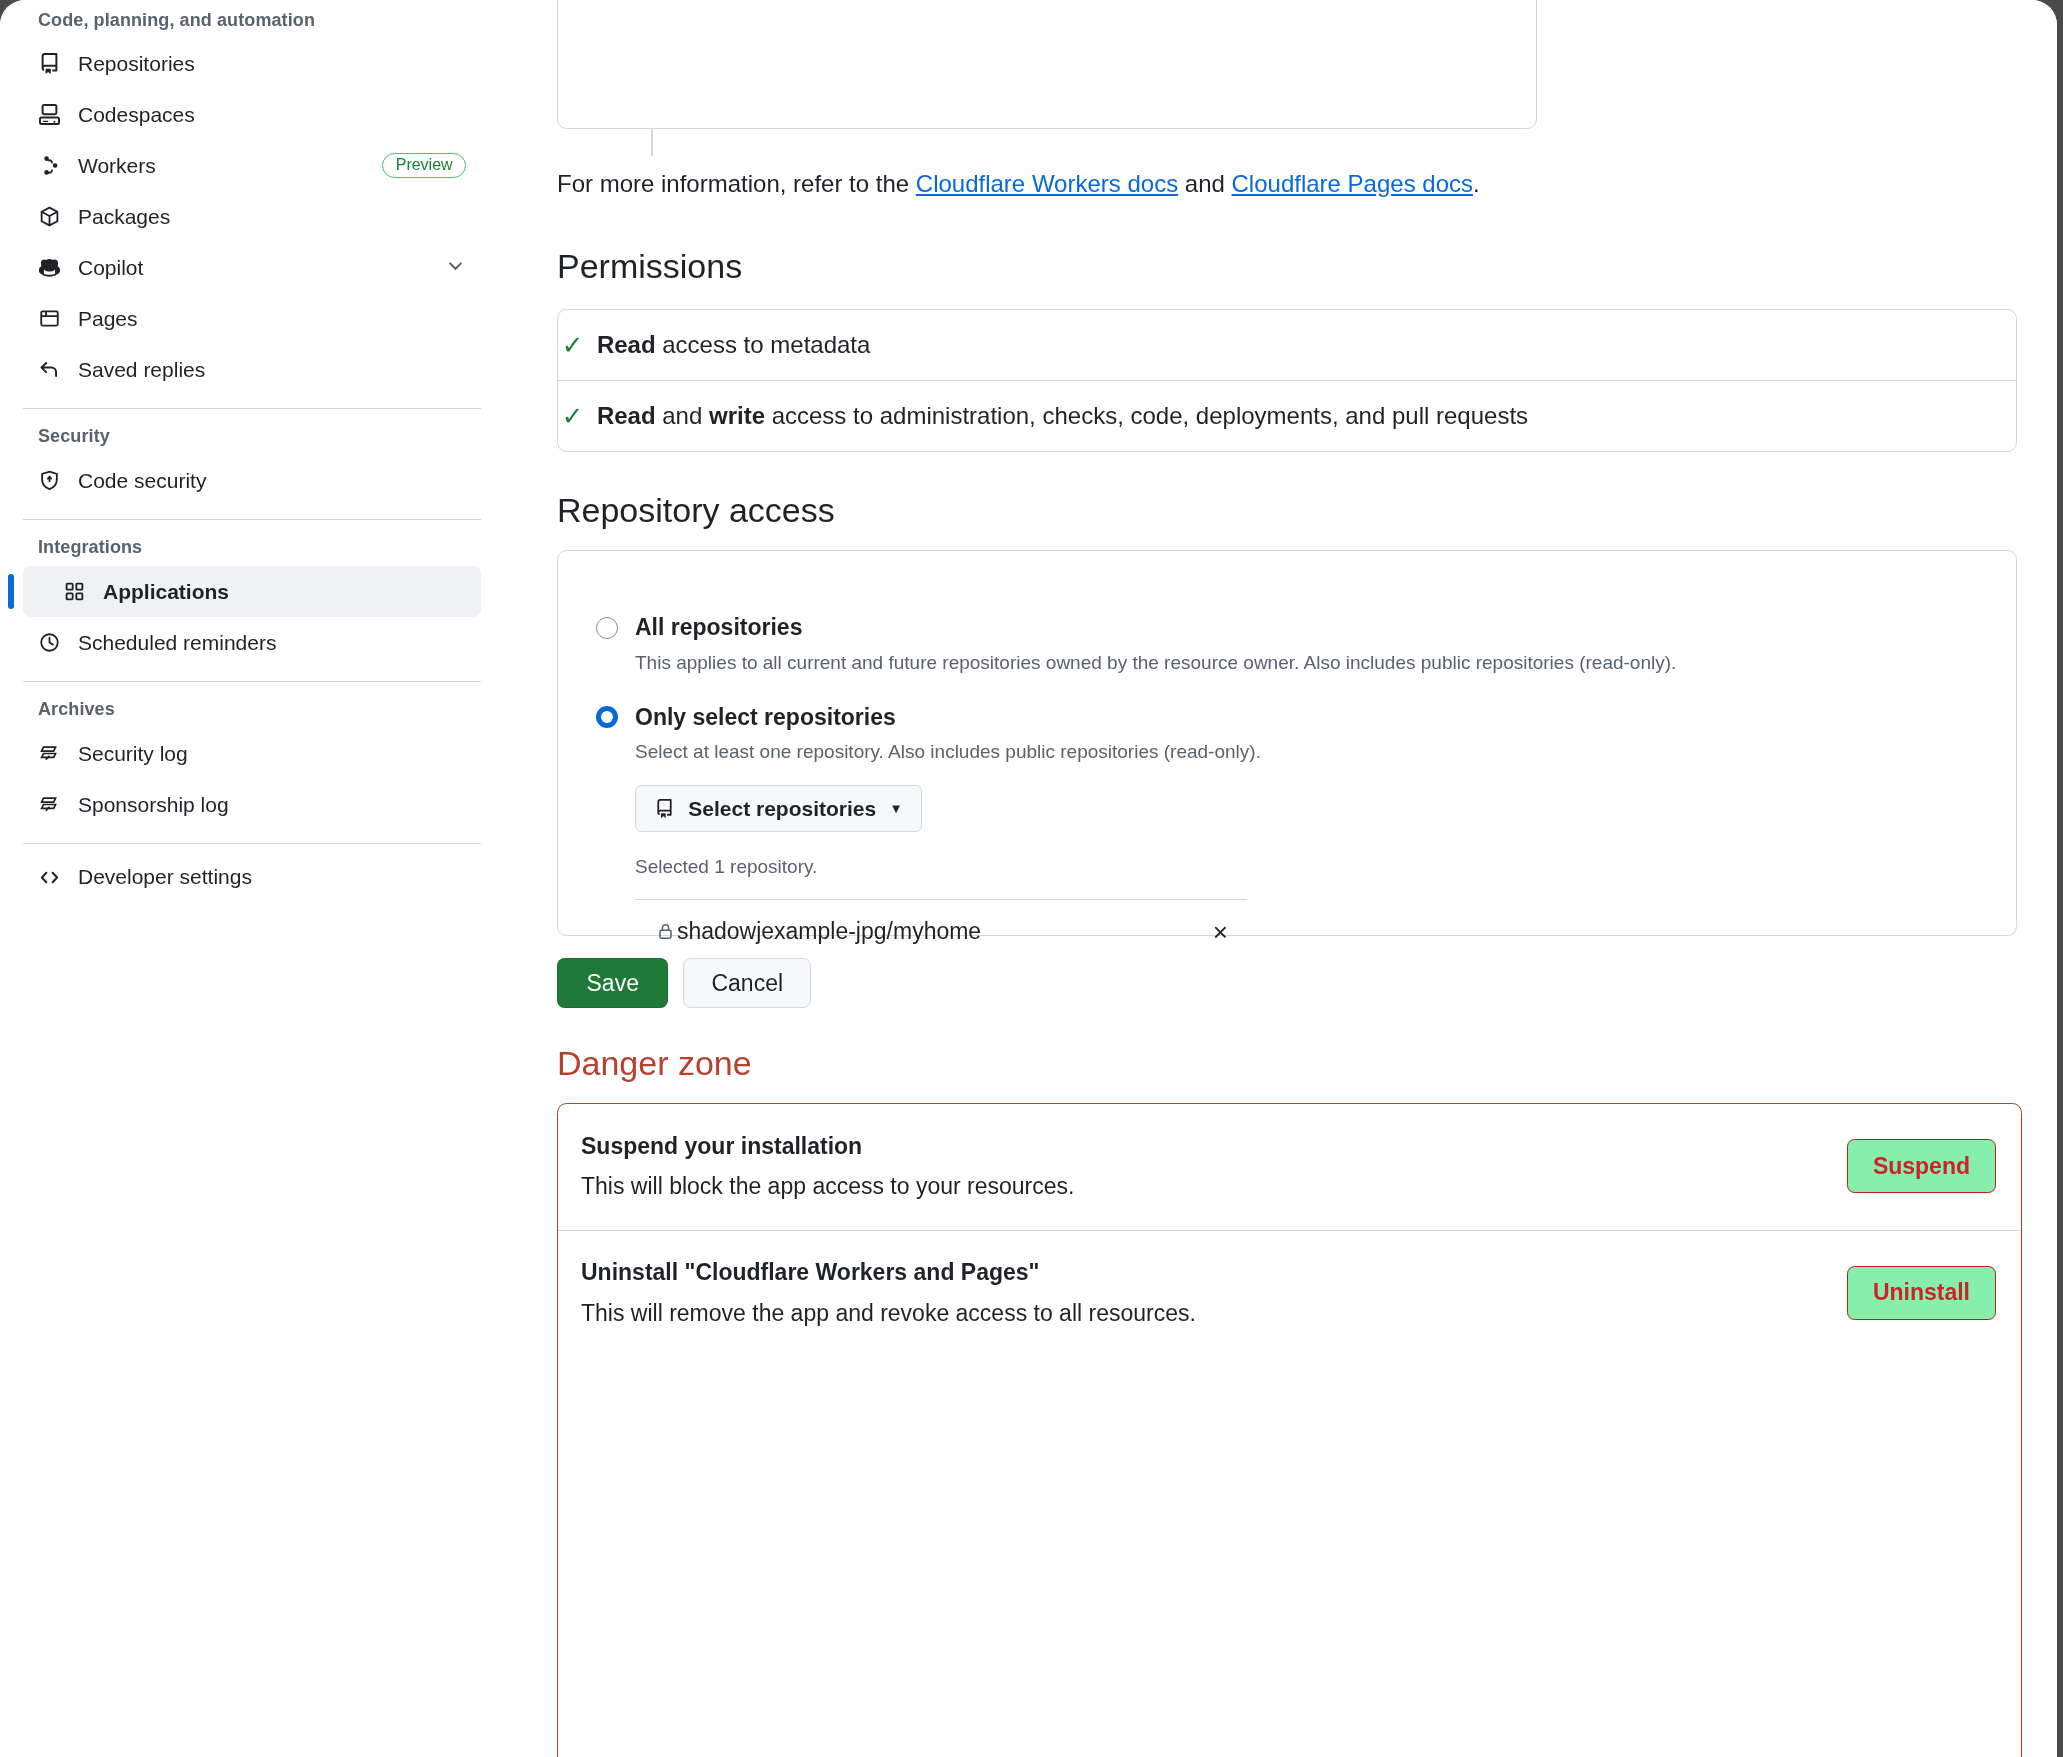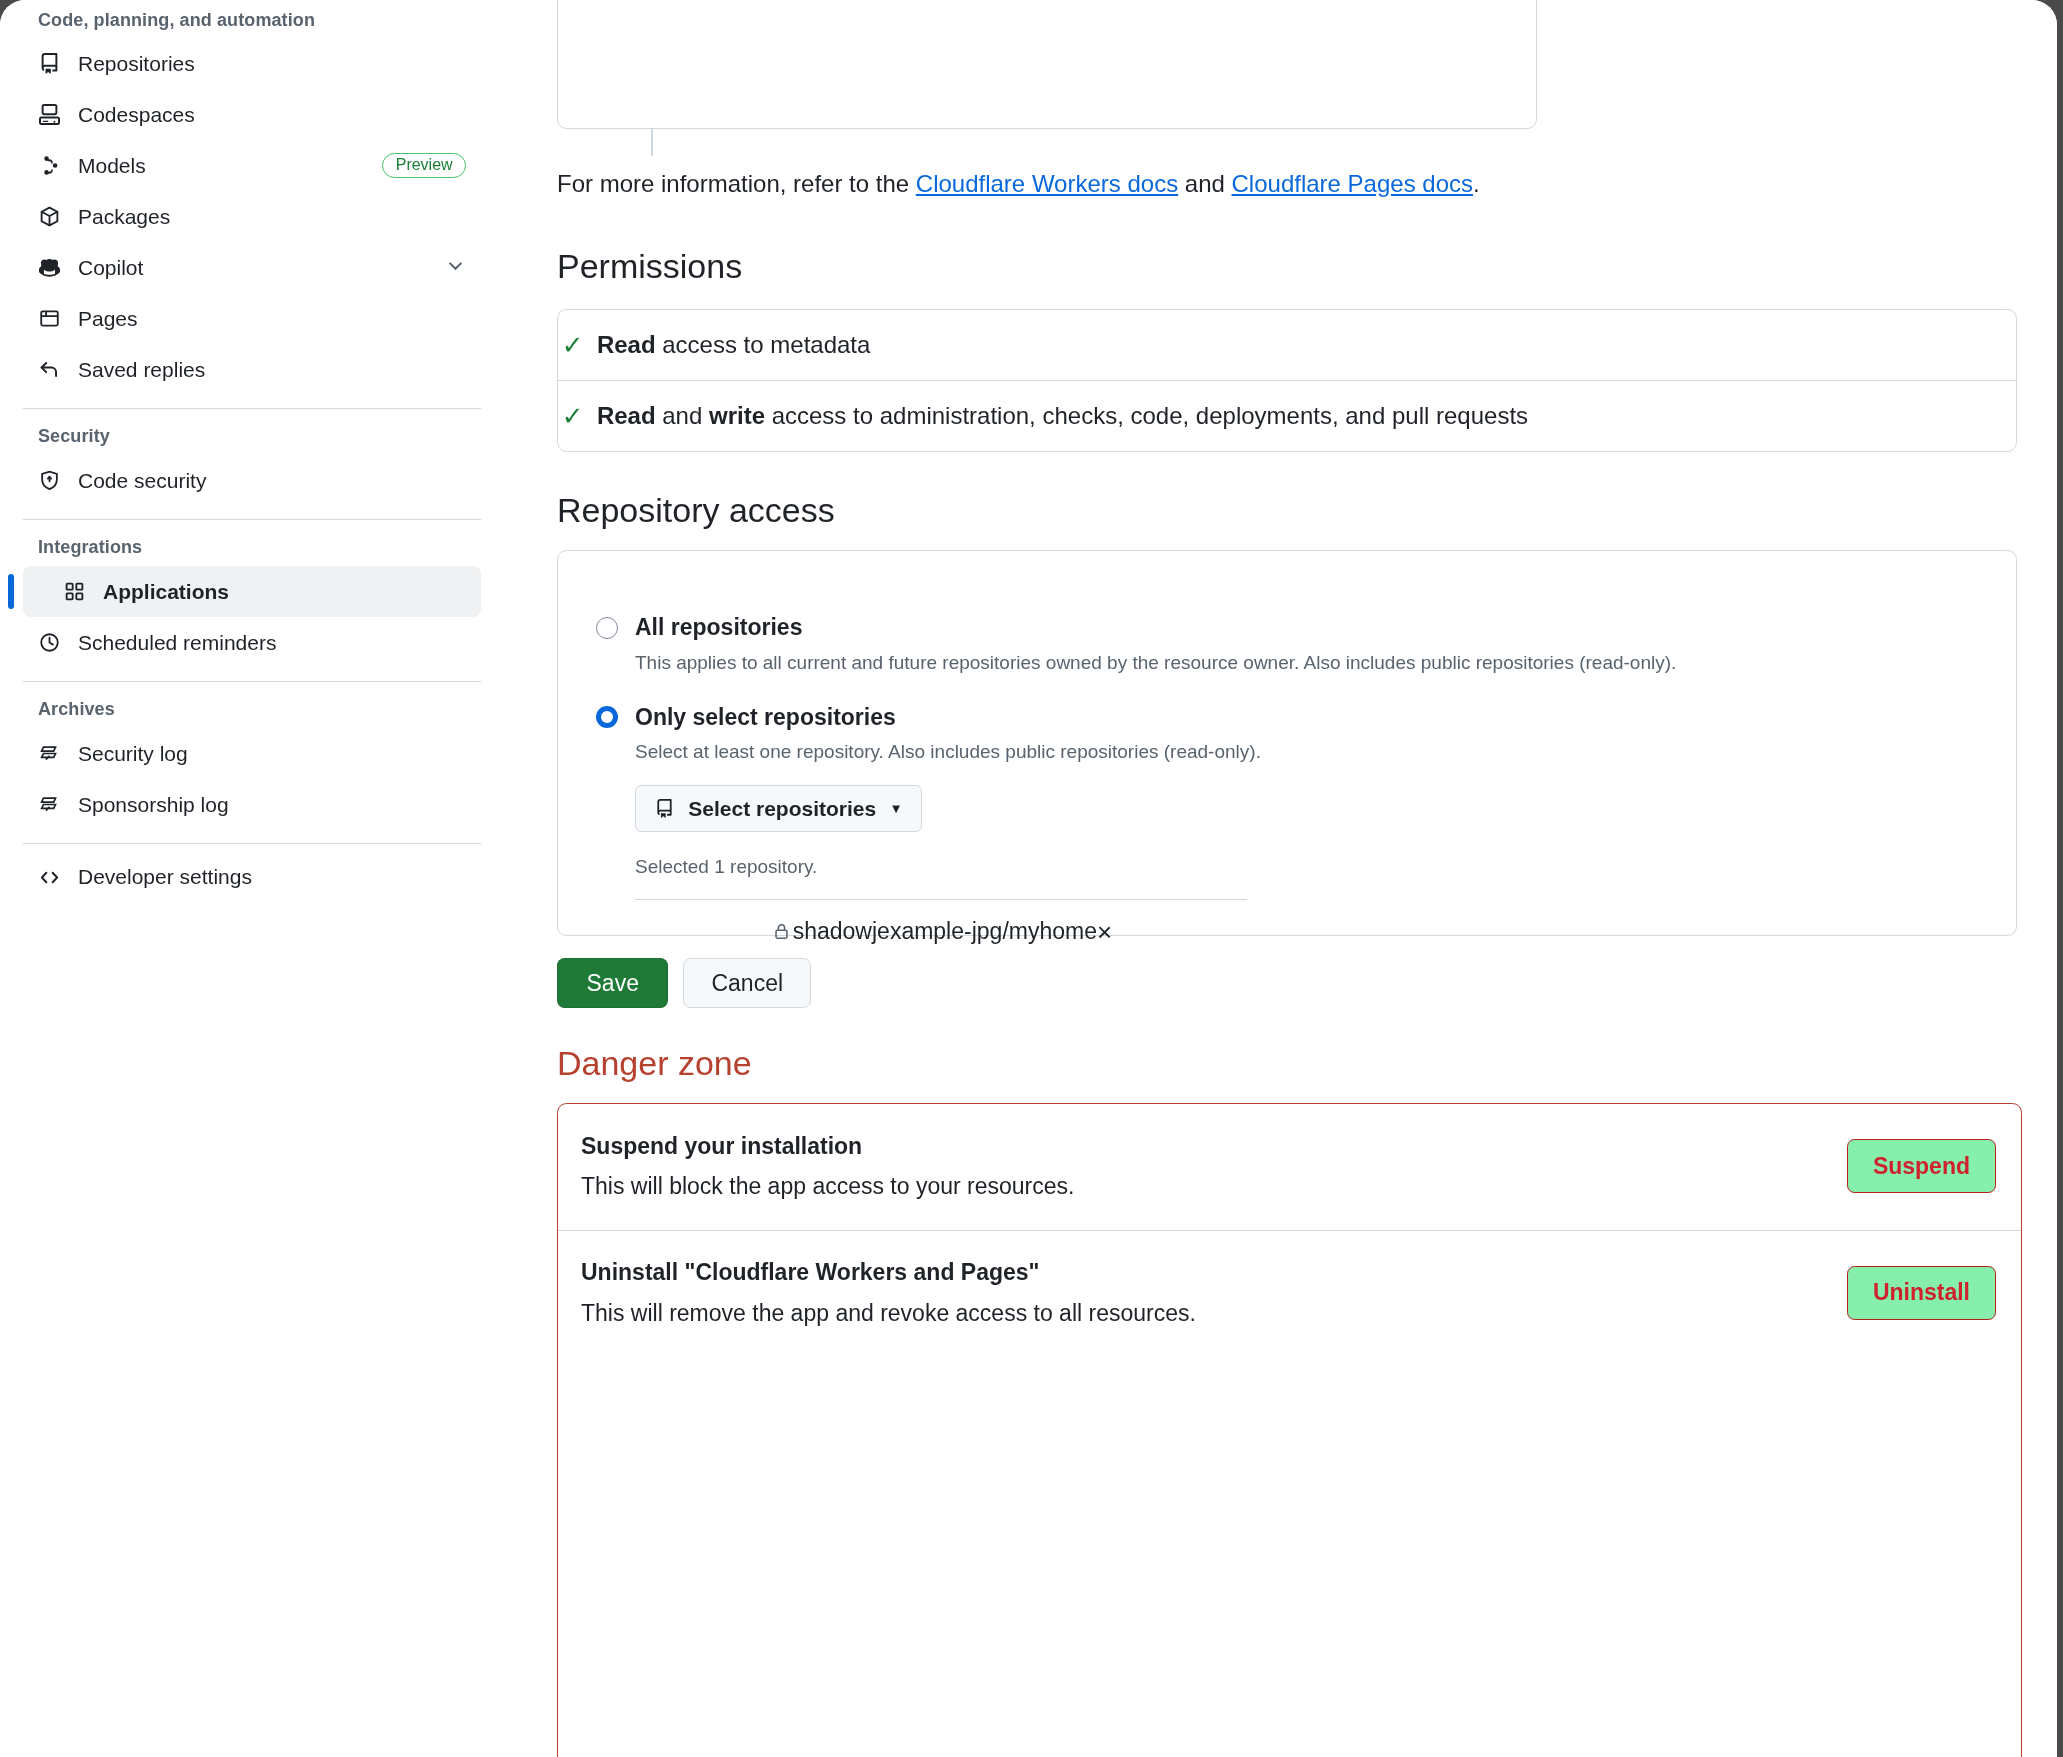--- a/index.html
+++ b/index.html
@@ -207,21 +207,21 @@
     margin: 24px 0 0 39px;
   }
   .repo-chip-list {
     margin: 21px 0 0 39px;
     width: 612px;
     border-top: 1px solid #d1d9e0;
   }
   .repo-chip {
     display: flex;
     align-items: center;
-    justify-content: center;
+    justify-content: space-between;
     padding: 18px 19px 18px 21px;
     font-size: 23px;
     color: #1f2328;
   }
   .repo-chip .name { display: flex; align-items: center; gap: 0px; }
   .repo-chip .name b { font-weight: 400; }
   .lock-icon { color: #59636e; display: inline-flex; margin-right: 1.9px; }
   .remove-x { color: #1f2328; font-size: 26px; cursor: pointer; line-height: 1; }
 
   .actions {
@@ -324,21 +324,21 @@
       <span class="nav-label">Codespaces</span>
     </div>
 
     <div class="nav-item">
       <span class="nav-icon">
         <svg width="21" height="21" viewBox="0 0 16 16" fill="currentColor">
             <path d="M5.75 1a1.75 1.75 0 1 1 0 3.5 1.75 1.75 0 0 1 0-3.5Zm0 10.5a1.75 1.75 0 1 1 0 3.5 1.75 1.75 0 0 1 0-3.5Zm6.5-5.25a1.75 1.75 0 1 1 0 3.5 1.75 1.75 0 0 1 0-3.5Z"></path>
             <path d="M6.5 3.25h1.25A2.75 2.75 0 0 1 10.5 6v.5h-1.2V6c0-.69-.56-1.25-1.25-1.25H6.5Zm0 9.5h1.55c.69 0 1.25-.56 1.25-1.25v-.5h1.2v.5a2.75 2.75 0 0 1-2.75 2.75H6.5Z"></path>
           </svg>
       </span>
-      <span class="nav-label">Models</span>
+      <span class="nav-label">Workers</span>
       <span class="badge-preview">Preview</span>
     </div>
 
     <div class="nav-item">
       <span class="nav-icon">
         <svg width="21" height="21" viewBox="0 0 16 16" fill="none" stroke="currentColor" stroke-width="1.4">
             <path d="M8 1.2 14 4.4v7.2L8 14.8 2 11.6V4.4Z"></path>
             <path d="M2 4.4 8 7.6l6-3.2M8 7.6v7.2"></path>
           </svg>
       </span>

